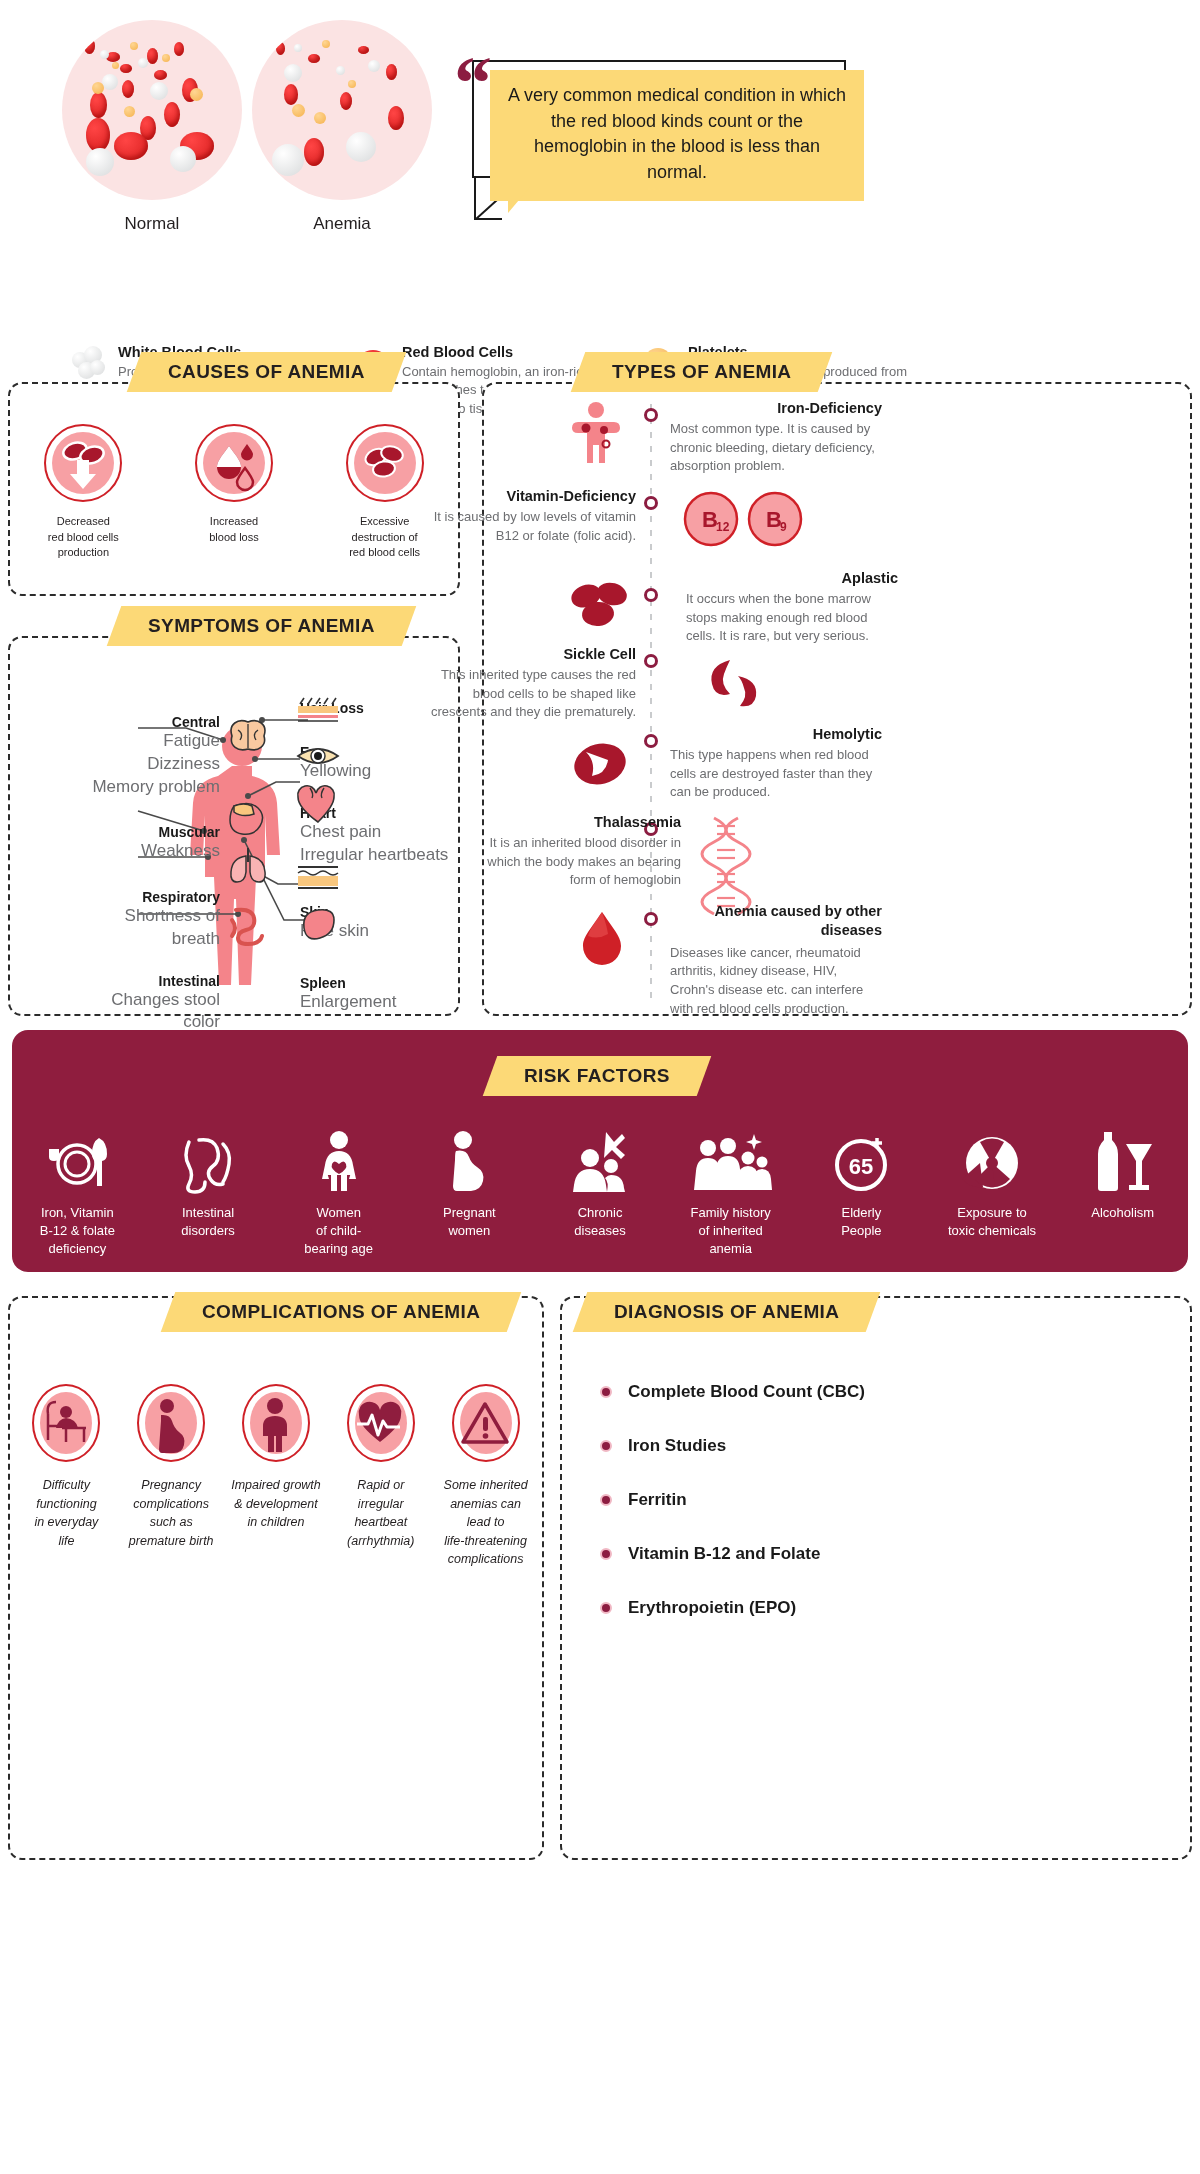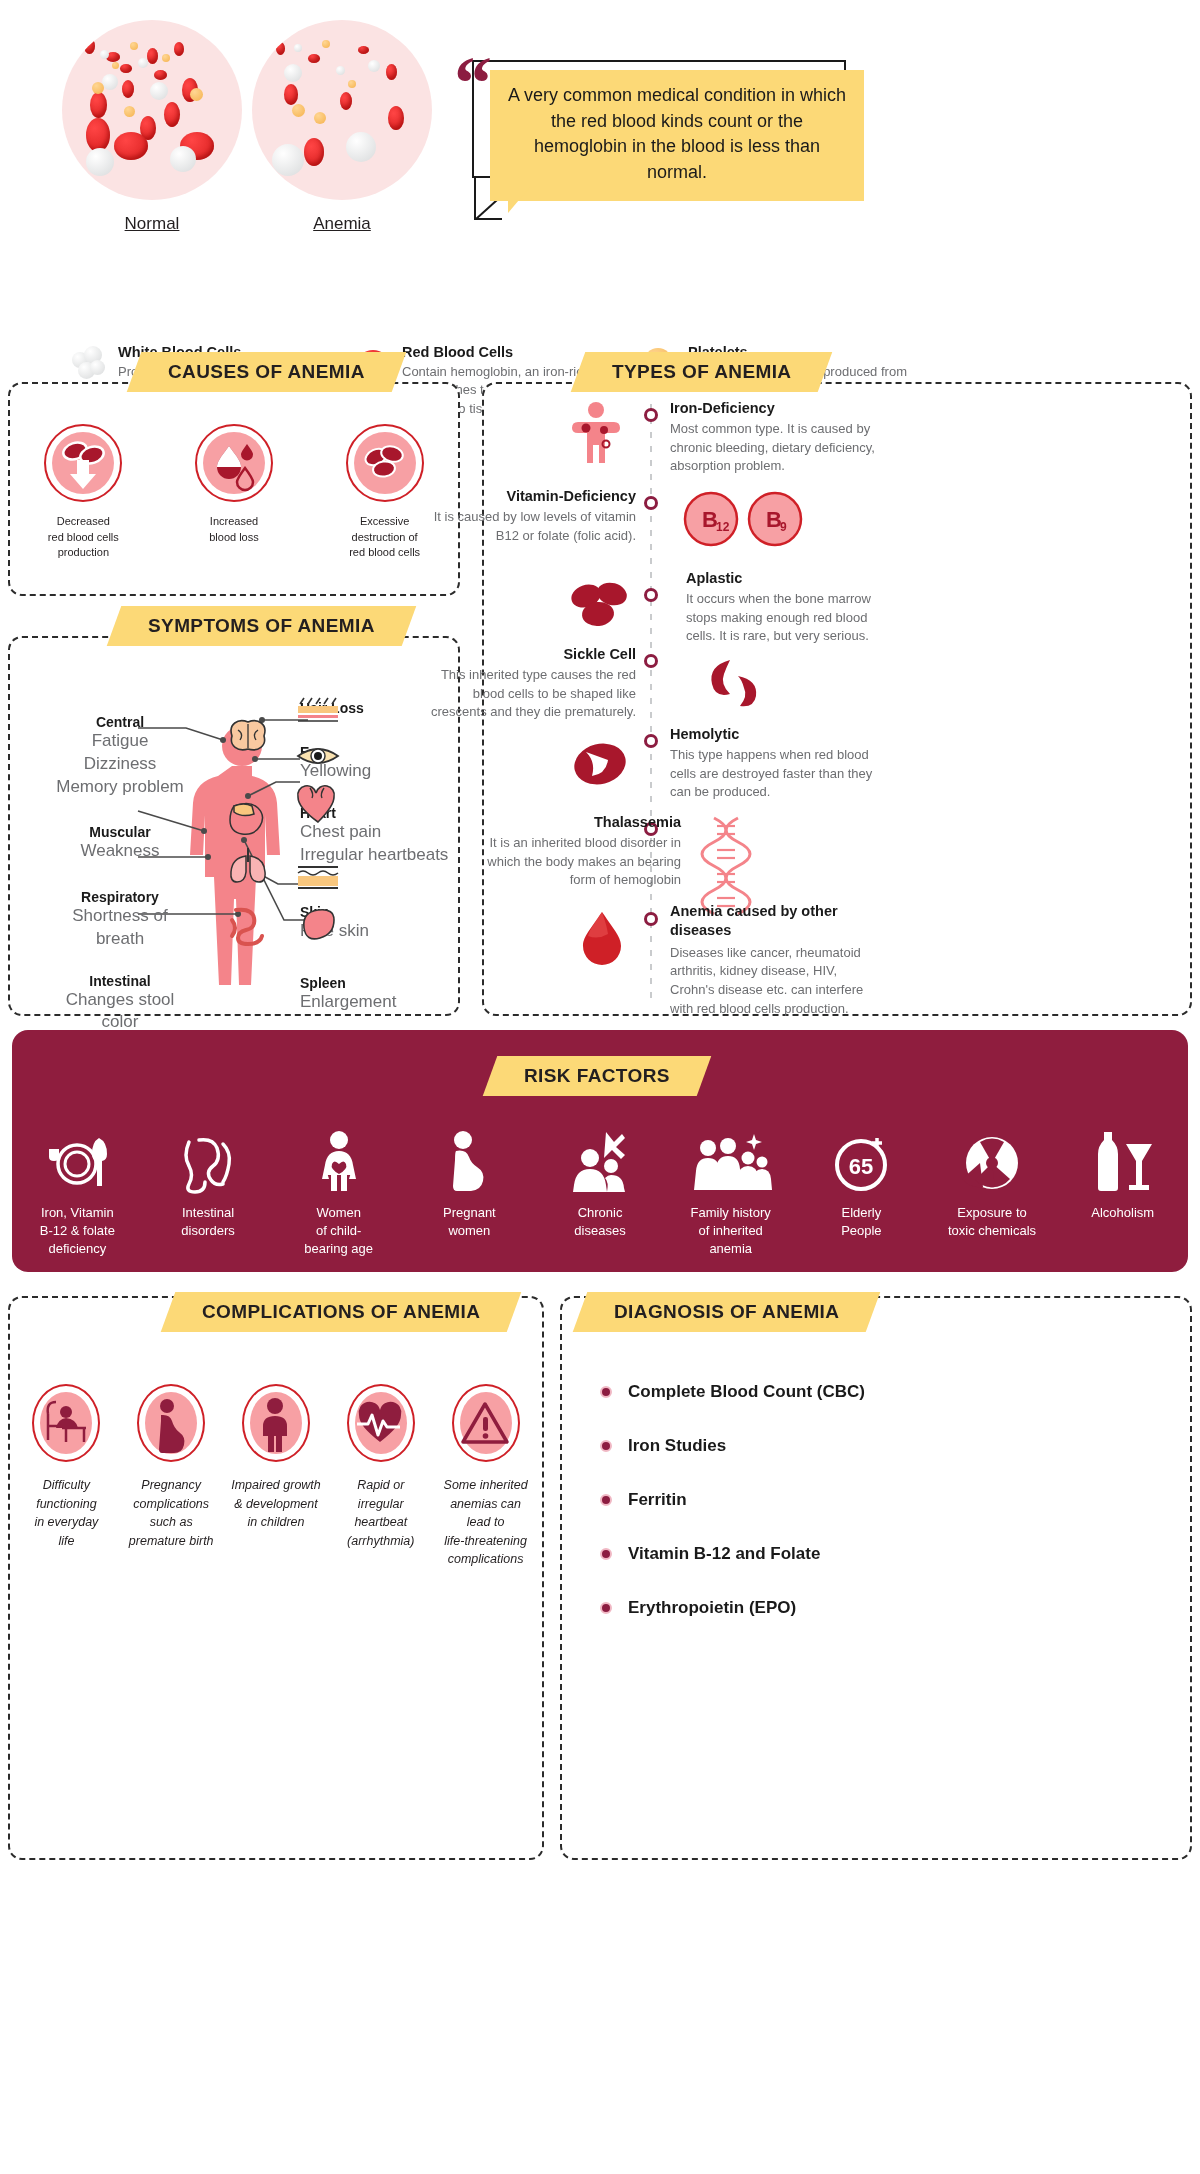--- a/index.html
+++ b/index.html
@@ -27,21 +27,21 @@
   }
   .banner > span { display: inline-block; transform: skewX(20deg); }
 
   .dash-box {
     border: 2px dashed #2b2b2b;
     border-radius: 14px;
     background: #fff;
   }
 
   
-  .circle-wrap { position: absolute; text-decoration: underline; }
+  .circle-wrap { position: absolute; }
   .blood-circle {
     width: 180px; height: 180px; border-radius: 50%;
     background: #fbe3e3; position: relative; overflow: hidden;
   }
   .cell { position: absolute; border-radius: 50%; }
   .rbc { background: radial-gradient(circle at 35% 30%, #ff4545, #d81e1e); box-shadow: inset -2px -3px 4px rgba(140,0,0,.5); }
   .wbc { background: radial-gradient(circle at 35% 30%, #ffffff, #d8dadb); }
   .plt { background: radial-gradient(circle at 35% 30%, #ffd693, #f5b24d); }
   .circle-label { text-align: center; font-size: 17px; color: #231f20; margin-top: 14px; }
 
@@ -102,35 +102,35 @@
     border: 2px solid #cf2027; background: #fff;
     margin: 0 auto 12px auto; position: relative;
   }
   .cause-ico:before {
     content:""; position:absolute; left:6px; top:6px; right:6px; bottom:6px;
     border-radius:50%; background:#f7a0a4;
   }
   .cause-cap { font-size: 11px; line-height: 1.42; color: #231f20; }
 
   
-  .sym-left  { position: absolute; left: 20px;  top: 714px; width: 200px; text-align: center; }
+  .sym-left  { position: absolute; left: 20px;  top: 714px; width: 200px; text-align: right; }
   .sym-right { position: absolute; left: 300px; top: 700px; width: 170px; text-align: left; }
   .sym-entry { margin-bottom: 14px; }
   .sym-name { font-size: 14px; font-weight: bold; color: #1a1a1a; }
   .sym-desc { font-size: 17px; line-height: 1.34; color: #6d6e71; }
   .body-fig { position: absolute; left: 186px; top: 724px; }
 
   
   .types-wrap { position: absolute; left: 482px; top: 398px; width: 710px; height: 618px; }
   .types-spine { position: absolute; left: 168px; top: 6px; width: 2px; height: 600px;
                  background-image: linear-gradient(#c9cbcd 45%, transparent 0);
                  background-size: 2px 14px; }
   .t-bullet { position:absolute; left:162px; width:14px; height:14px; border-radius:50%;
               background:#fff; border:3px solid #8c1d41; }
-  .t-title { font-size: 14.5px; font-weight: bold; color: #1a1a1a; margin-bottom: 4px; }
+  .t-title { font-size: 14.5px; font-weight: bold; color: #1a1a1a; margin-bottom: 4px; text-align: right; }
   .t-desc { font-size: 13px; line-height: 1.44; color: #6d6e71; }
   .t-right { position: absolute; left: 188px; width: 212px; }
   .t-left  { position: absolute; left: -56px; width: 210px; text-align: right; }
   .t-icon-right { position: absolute; left: 188px; }
   .t-icon-left  { position: absolute; left: 66px; }
 
   
   .risk-panel {
     position: absolute; left: 12px; top: 1030px; width: 1176px; height: 242px;
     background: #8f1d3e; border-radius: 16px;

